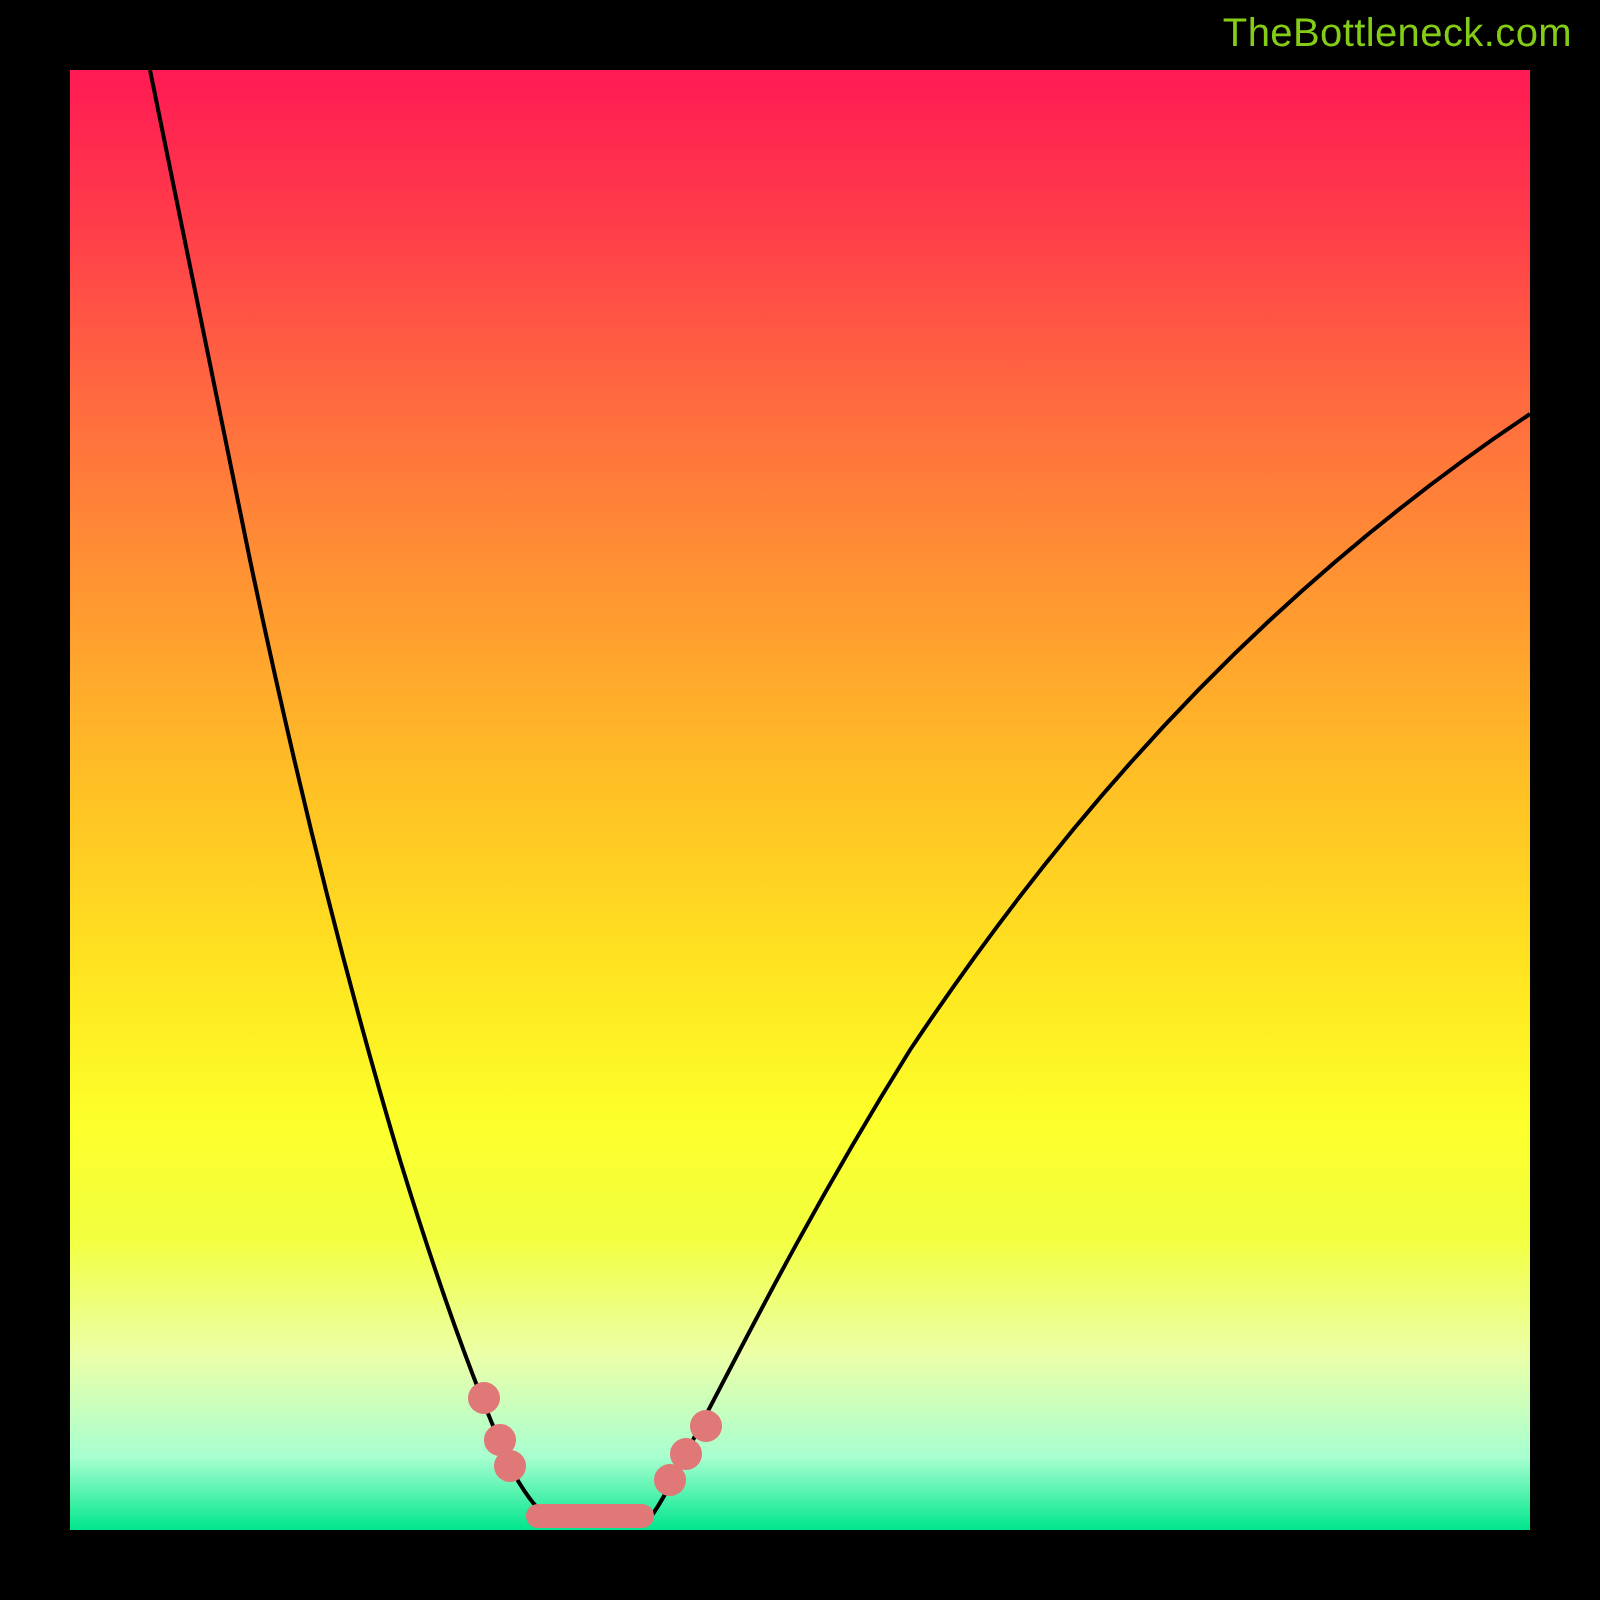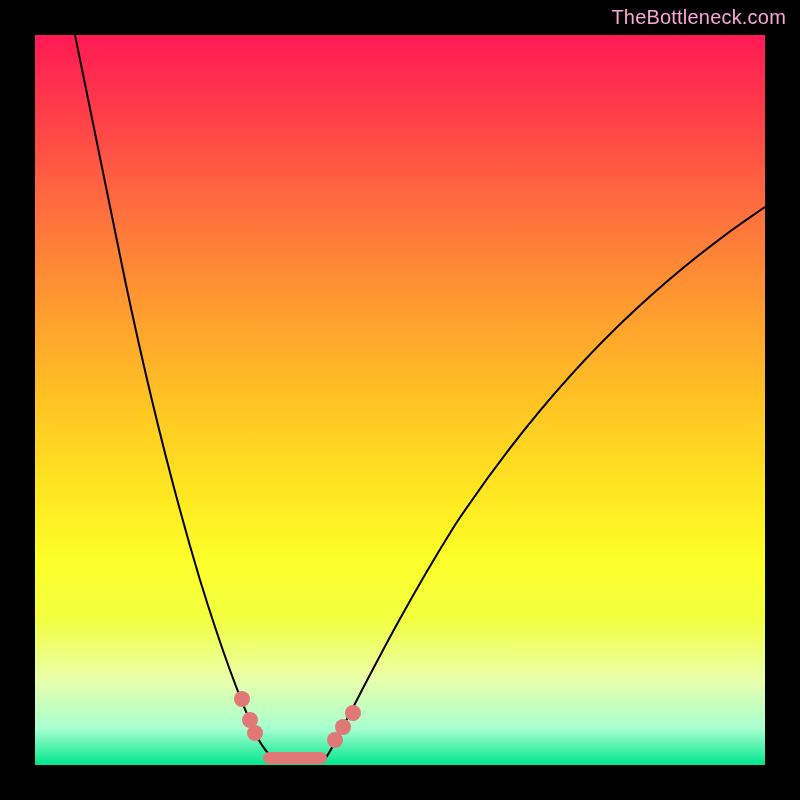--- a/index.html
+++ b/index.html
@@ -35,21 +35,21 @@
       #f2ff40 80%,
       #ebffa8 88%,
       #a8ffd0 95%,
       #00e68c 100%
     );
   }
   .watermark {
     position: absolute;
     top: 6px;
     right: 14px;
-    color: #f9a8d4;
+    color: #84cc16;
     font-size: 20px;
     font-weight: 500;
     letter-spacing: 0.2px;
   }
   svg.curves {
     position: absolute;
     left: 0;
     top: 0;
     width: 730px;
     height: 730px;

